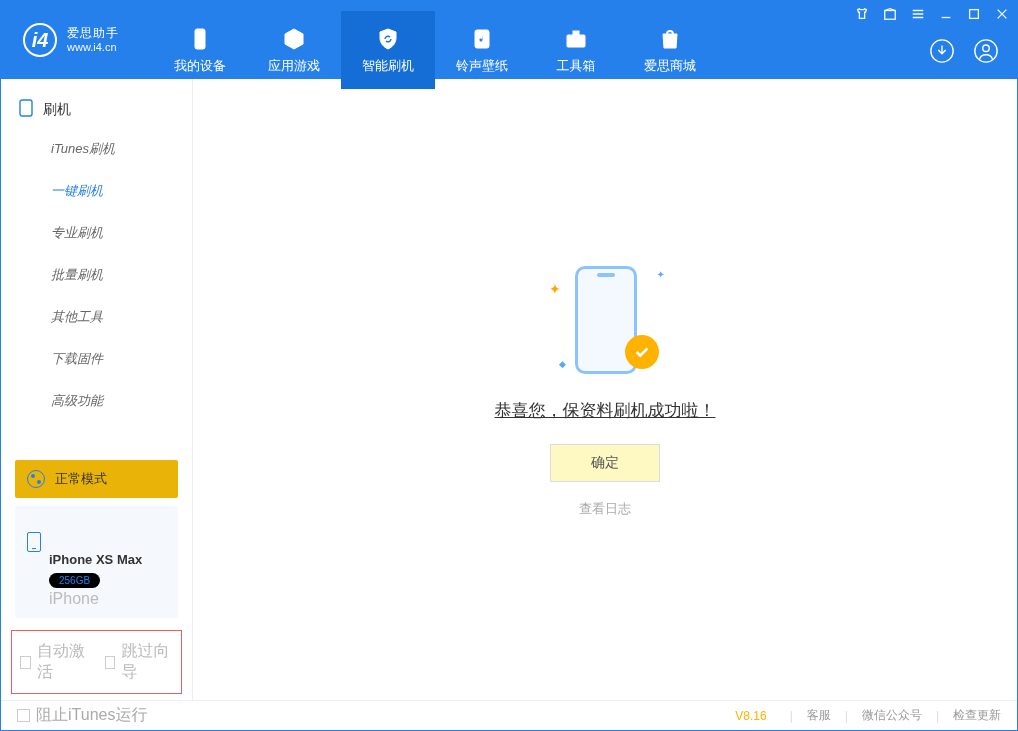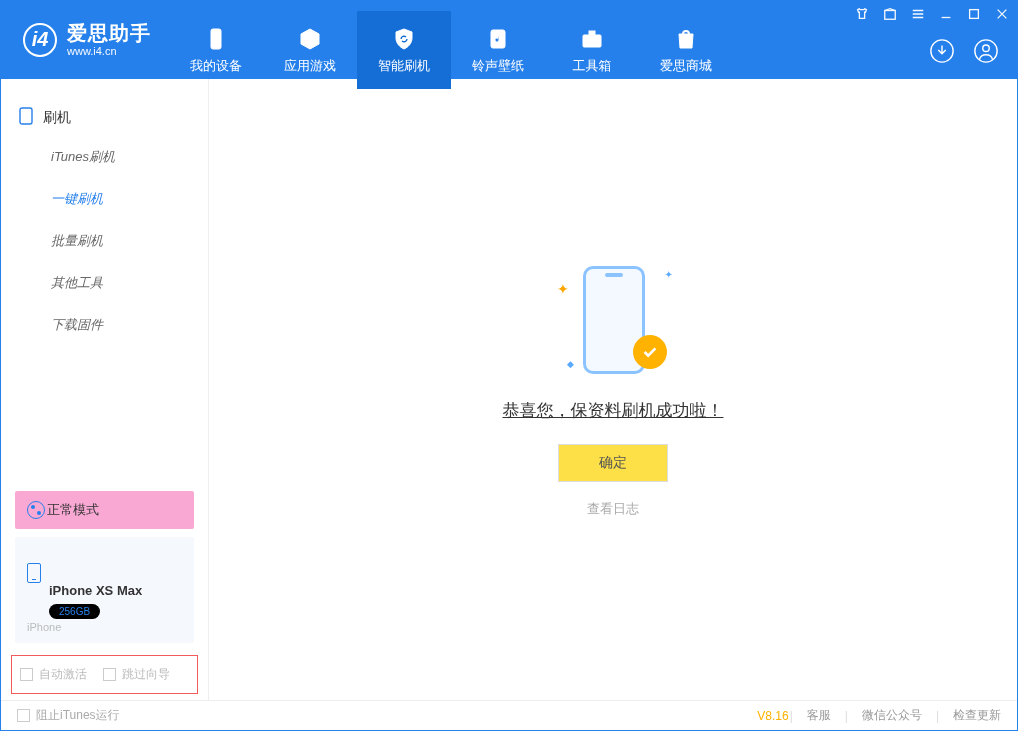--- a/index.html
+++ b/index.html
@@ -1,73 +1,73 @@
 <!DOCTYPE html>
 <html><head>
 <meta charset="utf-8">
 <style>
 * { box-sizing: border-box; margin: 0; padding: 0; }
 body { font-family: "Microsoft YaHei", Arial, sans-serif; font-size: 13px; color: #666; background: #fff; width: 1018px; height: 731px; overflow: hidden; border: 1px solid #2680eb; }
 
-.header { height: 78px; background: #2680eb; display: flex; align-items: center; color: #fff; position: relative; }
+.header { height: 78px; background: #2680eb; display: flex; align-items: center; color: #fff; position: relative; gap: 16px; }
 .logo-block { display: flex; align-items: center; padding: 0 18px 0 22px; }
 .logo-circle { width: 34px; height: 34px; border: 2.5px solid #fff; border-radius: 50%; display: flex; align-items: center; justify-content: center; font-weight: bold; font-size: 20px; font-style: italic; margin-right: 10px; }
 .brand-text { display: flex; flex-direction: column; line-height: 1.15; }
-.brand-main { font-size: 20px; font-weight: 700; letter-spacing: 1px; }
+.brand-main { font-size: 12px; font-weight: 400; letter-spacing: 1px; }
 .brand-sub { font-size: 11px; opacity: .95; }
 .tabs { display: flex; height: 100%; margin-top: 20px; }
 .tab { width: 94px; display: flex; flex-direction: column; align-items: center; justify-content: center; cursor: pointer; gap: 5px; }
 .tab.active { background: #156ed6; }
 .tab-icon { width: 26px; height: 26px; display: flex; align-items: center; justify-content: center; }
 .tab-icon svg { width: 24px; height: 24px; fill: #fff; stroke: #fff; }
 .tab-label { font-size: 13px; }
 .window-ctrls { position: absolute; right: 8px; top: 6px; display: flex; gap: 14px; align-items: center; }
 .window-ctrls > * { cursor: pointer; opacity: .95; }
 .window-ctrls svg { width: 14px; height: 14px; stroke: #fff; fill: none; stroke-width: 1.5; }
 .header-bottom-icons { position: absolute; right: 18px; bottom: 12px; display: flex; gap: 18px; align-items: center; }
 .header-bottom-icons svg { width: 26px; height: 26px; stroke: #fff; fill: none; stroke-width: 1.5; }
 
 .body { display: flex; height: calc(100% - 78px - 30px); }
-.sidebar { width: 208px; border-right: 1px solid #eee; padding-top: 20px; display: flex; flex-direction: column; }
+.sidebar { width: 192px; border-right: 1px solid #eee; padding-top: 12px; display: flex; flex-direction: column; }
 .side-section-title { display: flex; align-items: center; padding: 8px 18px; font-size: 14px; color: #333; gap: 10px; }
 .side-items { padding-left: 8px; font-style: italic; }
 .side-item { padding: 12px 0 12px 42px; font-size: 13px; color: #666; cursor: pointer; }
 .side-item.active { color: #2680eb; }
 .side-spacer { flex: 1; }
-.mode-card { margin: 8px 14px; background: #f9a8d4; border-radius: 2px; padding: 10px 12px; display: flex; gap: 2px; color: #333; font-size: 13px; }
+.mode-card { margin: 8px 14px; background: #eab308; border-radius: 2px; padding: 10px 12px; display: flex; gap: 10px; color: #333; font-size: 13px; }
 .mode-icon { width: 18px; height: 18px; border: 1.5px solid #2680eb; border-radius: 50%; position: relative; }
 .mode-icon::before, .mode-icon::after { content: ''; position: absolute; width: 4px; height: 4px; background: #2680eb; border-radius: 50%; }
 .mode-icon::before { left: 3px; top: 3px; }
 .mode-icon::after { right: 3px; bottom: 3px; }
 .device-card { margin: 0 14px 8px 14px; background: #f5f8fc; border-radius: 2px; padding: 10px 12px; }
 .device-row { display: flex; align-items: center; gap: 8px; }
 .device-icon { width: 14px; height: 20px; border: 1.5px solid #2680eb; border-radius: 2px; position: relative; }
 .device-icon::after { content: ''; position: absolute; left: 50%; bottom: 1.5px; transform: translateX(-50%); width: 4px; height: 1.5px; background: #2680eb; }
 .device-name { font-weight: bold; color: #333; font-size: 13px; margin-top: 36px; }
 .storage-badge { display: inline-block; background: #000000; color: #2680eb; border-radius: 10px; padding: 2px 10px; font-size: 10px; margin: 6px 0 2px 22px; }
-.device-sub { color: #bbb; font-size: 11px; }
+.device-sub { color: #bbb; font-size: 16px; margin-left: 22px; }
 .checkbox-strip { border: 1.5px solid #f15b5b; margin: 4px 10px 6px 10px; padding: 10px 8px; display: flex; gap: 16px; align-items: center; }
-.cb { display: flex; align-items: center; gap: 6px; color: #bbb; font-size: 12px; }
+.cb { display: flex; align-items: center; gap: 6px; color: #bbb; font-size: 16px; }
 .cb-box { width: 13px; height: 13px; border: 1px solid #ccc; }
 
 .main { flex: 1; position: relative; display: flex; flex-direction: column; align-items: center; justify-content: center; }
 .illus { width: 120px; height: 120px; position: relative; margin-bottom: 18px; }
 .phone { position: absolute; left: 30px; top: 5px; width: 62px; height: 108px; border: 3px solid #8ac3ff; border-radius: 10px; background: #f4f9ff; }
 .phone::before { content: ''; position: absolute; left: 50%; top: 4px; transform: translateX(-50%); width: 18px; height: 4px; background: #8ac3ff; border-radius: 3px; }
 .badge-check { position: absolute; right: 6px; bottom: 12px; width: 34px; height: 34px; background: #ffb200; border-radius: 50%; display: flex; align-items: center; justify-content: center; }
 .badge-check svg { width: 18px; height: 18px; stroke: #fff; stroke-width: 3; fill: none; }
 .sparkle { position: absolute; color: #ffa500; font-size: 14px; }
 .sparkle.s1 { left: 4px; top: 20px; }
 .sparkle.s2 { right: 0; top: 8px; color: #5aa9ff; font-size: 10px; }
 .sparkle.s3 { left: 14px; bottom: 12px; color: #5aa9ff; font-size: 9px; }
 .success-msg { font-size: 17px; color: #333; margin-bottom: 22px; text-decoration: underline; }
-.ok-btn { border: 1px solid #ddd; background: #fde047; padding: 9px 40px; font-size: 14px; color: #555; cursor: pointer; margin-bottom: 18px; }
+.ok-btn { border: 1px solid #ddd; background: #fef9c3; padding: 9px 40px; font-size: 14px; color: #555; cursor: pointer; margin-bottom: 18px; }
 .log-link { color: #aaa; font-size: 13px; cursor: pointer; }
 
-.footer { height: 30px; border-top: 1px solid #eee; display: flex; align-items: center; padding: 0 16px; color: #aaa; font-size: 12px; }
+.footer { height: 30px; border-top: 1px solid #eee; display: flex; align-items: center; padding: 0 16px; color: #aaa; font-size: 12px; gap: 22px; }
 .footer .cb { color: #aaa; }
 .footer-spacer { flex: 1; }
 .footer-version { color: #ffb200; margin-right: 1px; }
 .footer-links { display: flex; gap: 14px; align-items: center; }
 .footer-links span { cursor: pointer; color: #999; }
 .footer-links .sep { color: #ddd; cursor: default; }
 </style>
 </head>
 <body>
 
@@ -171,25 +171,27 @@
   <div class="sidebar">
     <div class="side-section-title">
       <span><svg width="14" height="18" viewBox="0 0 14 18">
             <rect x="1" y="1" width="12" height="16" rx="2" fill="none" stroke="#2680eb" stroke-width="1.4"></rect>
           </svg></span>
       <span>刷机</span>
     </div>
     <div class="side-items">
       <div class="side-item">iTunes刷机</div>
       <div class="side-item active">一键刷机</div>
+      <div class="side-item">专业刷机</div>
       <div class="side-item">批量刷机</div>
     </div>
     <div class="side-items">
       <div class="side-item">其他工具</div>
       <div class="side-item">下载固件</div>
+      <div class="side-item">高级功能</div>
     </div>
     <div class="side-spacer"></div>
     <div class="mode-card">
       <span class="mode-icon"></span>
       <span>正常模式</span>
     </div>
     <div class="device-card">
       <div class="device-row">
         <span class="device-icon"></span>
         <span class="device-name">iPhone XS Max</span>

